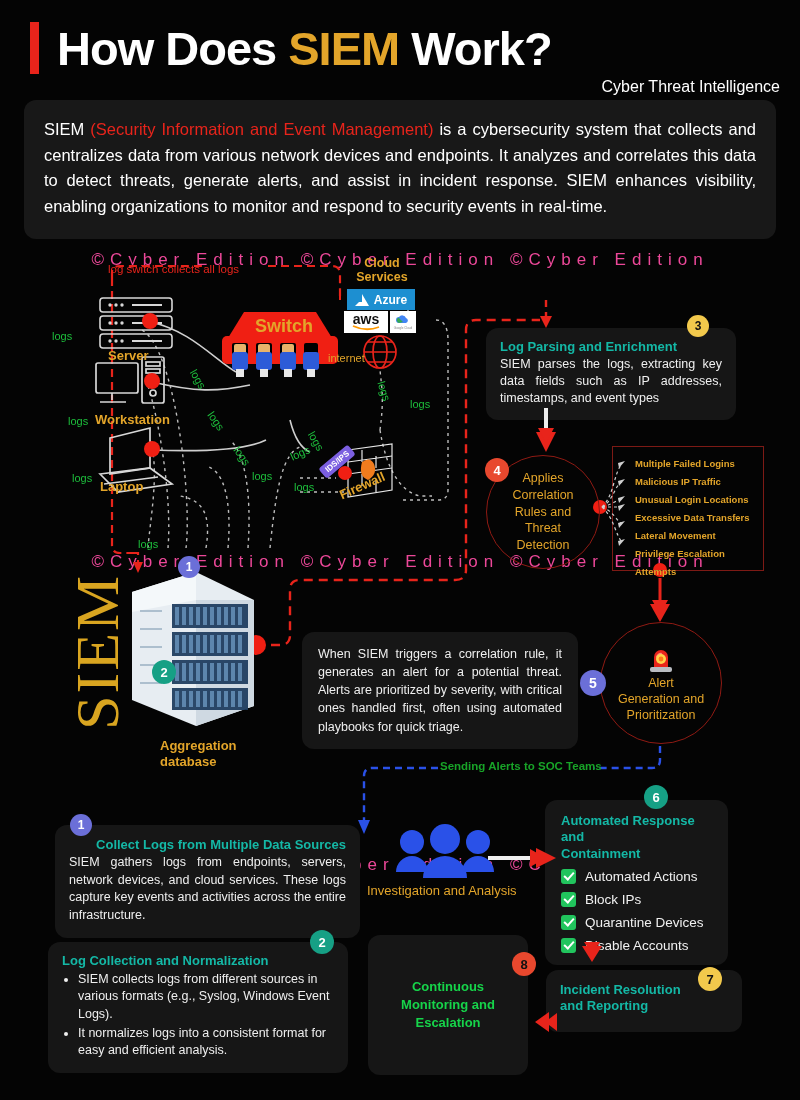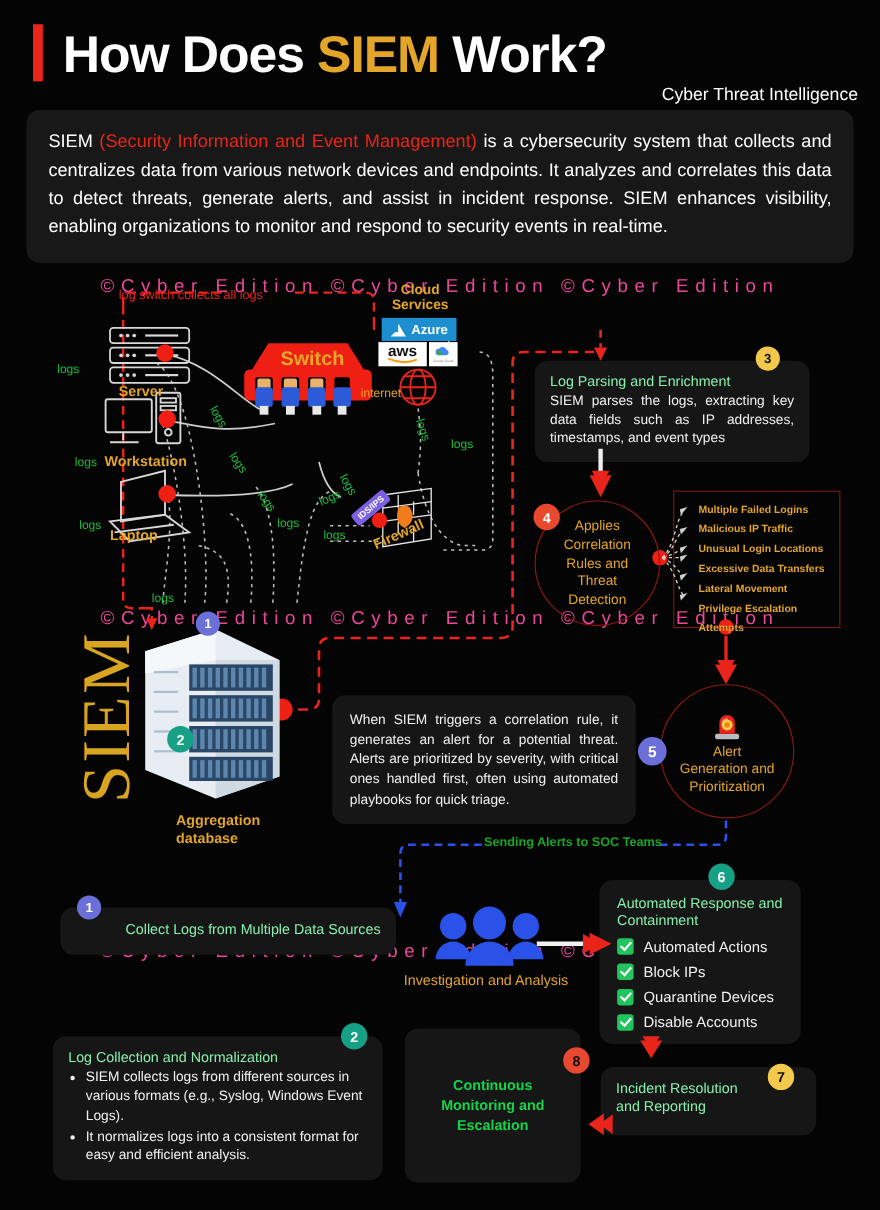--- a/index.html
+++ b/index.html
@@ -28,21 +28,21 @@
 
   .intro {
     position:absolute; left:24px; top:100px; width:752px;
     background:#181818; border-radius:12px; padding:17px 20px 20px 20px;
     font-size:16.5px; line-height:1.55; text-align:justify; z-index:5;
   }
   .intro .red { color:#e8241b; }
 
   
   .card { position:absolute; background:#161616; border-radius:12px; z-index:6; }
-  .card .hd { color:#86efac; font-weight:normal; }
+  .card .hd { color:#14b8a6; font-weight:bold; }
   .card .bd { color:#efefef; }
 
   .badge {
     position:absolute; border-radius:50%; display:flex;
     align-items:center; justify-content:center;
     font-weight:bold; z-index:14; color:#111;
   }
 
   .lbl-gold { color:#e3a52a; font-weight:bold; }
   .lbl-green { color:#1dbf3c; }
@@ -418,20 +418,21 @@
 
 <svg class="overlay top">
   <path d="M660,746 L660,760 Q660,768 652,768 L594,768" stroke="#2a51e8" stroke-width="2.4" fill="none" stroke-dasharray="7,5"></path>
   <path d="M438,768 L372,768 Q364,768 364,776 L364,822" stroke="#2a51e8" stroke-width="2.4" fill="none" stroke-dasharray="7,5"></path>
   <polygon points="364,834 358,820 370,820" fill="#2a51e8"></polygon>
 </svg>
 <div style="position:absolute;left:440px;top:760px;font-size:11.5px;font-weight:bold;color:#18a428;z-index:10;">Sending Alerts to SOC Teams</div>
 
 <div class="card" style="left:55px;top:825px;width:305px;padding:12px 14px 14px 14px;">
   <div class="hd" style="font-size:13px;margin-bottom:2px;text-align:right;">Collect Logs from Multiple Data Sources</div>
+  <div class="bd" style="font-size:12.5px;line-height:1.4;text-align:justify;">SIEM gathers logs from endpoints, servers, network devices, and cloud services. These logs capture key events and activities across the entire infrastructure.</div>
 </div>
 <div class="badge" style="left:70px;top:814px;width:22px;height:22px;font-size:12px;background:#6b6fd8;color:#fff;">1</div>
 
 <div class="card" style="left:48px;top:942px;width:300px;padding:11px 14px 14px 14px;">
   <div class="hd" style="font-size:13px;margin-bottom:3px;">Log Collection and Normalization</div>
   <ul style="padding-left:16px;">
     <li class="bd" style="font-size:12.5px;line-height:1.38;margin-bottom:2px;">SIEM collects logs from different sources in various formats (e.g., Syslog, Windows Event Logs).</li>
     <li class="bd" style="font-size:12.5px;line-height:1.38;">It normalizes logs into a consistent format for easy and efficient analysis.</li>
   </ul>
 </div>

